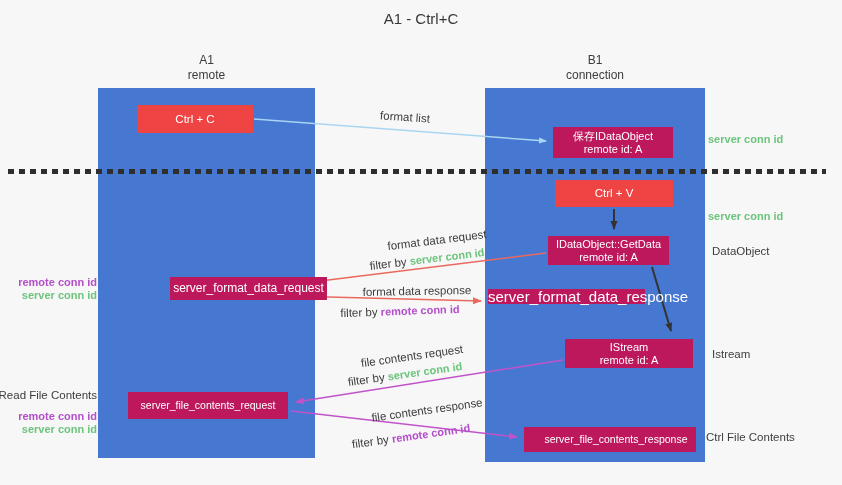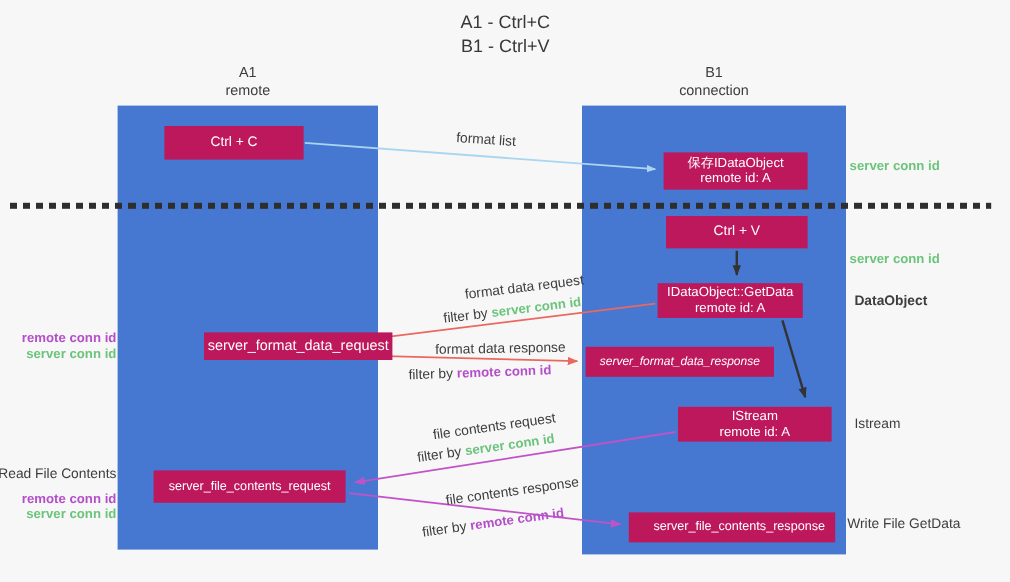--- a/index.html
+++ b/index.html
@@ -21,48 +21,47 @@
   .dots {
     position:absolute; left:8px; top:169px; width:818px; height:5px;
     background:repeating-linear-gradient(90deg,#2e2e2e 0 6px,transparent 6px 11px);
   }
   svg.arrows { position:absolute; left:0; top:0; pointer-events:none; }
   .node {
     position:absolute; display:flex; flex-direction:column; justify-content:center;
     text-align:center; color:#fff; font-size:11px; line-height:13px; white-space:nowrap;
   }
   .orange { background:#be185d; }
-  .green  { background:#be185d; }
+  .green  { background:#ef4444; }
   .n-ctrlc    { left:137px; top:105px; width:116px; height:28px; font-size:11.5px; }
   .n-save     { left:553px; top:127px; width:120px; height:31px; }
   .n-ctrlv    { left:555px; top:180px; width:118px; height:27px; font-size:11.5px;align-items:center; }
   .n-getdata  { left:548px; top:236px; width:121px; height:29px; }
   .n-fmtreq   { left:130px; top:277px; width:157px; height:23px; font-size:12px;margin-left:40px; }
-  .n-fmtresp  { left:488px; top:289px; width:157px; height:25px; font-size:10px;font-style:italic; }
+  .n-fmtresp  { left:488px; top:289px; width:157px; height:15px; font-size:15px; }
   .n-istream  { left:565px; top:339px; width:128px; height:29px; }
   .n-filereq  { left:128px; top:392px; width:160px; height:27px; font-size:10.5px; }
   .n-fileresp { left:524px; top:427px; width:160px; height:25px; font-size:10.5px;padding-left:12px; }
   .lbl { position:absolute; white-space:nowrap; }
   .g { color:#6cc47c; font-weight:bold; font-size:11px; }
   .p { color:#b44fc9; font-weight:bold; font-size:11px; }
   .d { color:#3d3d3d; font-size:11.5px; }
   .ralign { right:745px; text-align:right; }
   .alab {
     position:absolute; white-space:nowrap; font-size:11.5px; color:#3d3d3d;
     transform:translate(-50%,-50%) rotate(var(--r,0deg));
   }
 </style>
 </head>
 <body>
 
 <div class="stage">
 
   <div class="title">
     <div>A1 - Ctrl+C</div>
-    <div>B1 - Ctrl+V</div>
   </div>
 
   <div class="colhead left">
     <div>A1</div>
     <div>remote</div>
   </div>
   <div class="colhead right">
     <div>B1</div>
     <div>connection</div>
   </div>
@@ -122,23 +121,23 @@
   </div>
   <div class="node orange n-filereq">
     <span>server_file_contents_request</span>
   </div>
   <div class="node orange n-fileresp">
     <span>server_file_contents_response</span>
   </div>
 
   <div class="lbl g" style="left:708px; top:133px;">server conn id</div>
   <div class="lbl g" style="left:708px; top:210px;">server conn id</div>
-  <div class="lbl d" style="left:712px; top:245px;font-weight:bold;">DataObject</div>
+  <div class="lbl d" style="left:712px; top:245px;">DataObject</div>
   <div class="lbl d" style="left:712px; top:348px;">Istream</div>
-  <div class="lbl d" style="left:706px; top:431px;">Write File GetData</div>
+  <div class="lbl d" style="left:706px; top:431px;">Ctrl File Contents</div>
 
   <div class="lbl p ralign" style="top:276px;">remote conn id</div>
   <div class="lbl g ralign" style="top:289px;">server conn id</div>
   <div class="lbl d ralign" style="top:389px;margin-left:26px;">Read File Contents</div>
   <div class="lbl p ralign" style="top:410px;">remote conn id</div>
   <div class="lbl g ralign" style="top:423px;">server conn id</div>
 
   <div class="alab" style="left:405px; top:117px; --r:4deg;">format list</div>
 
   <div class="alab" style="left:437px; top:240px; --r:-7deg;">format data request</div>

